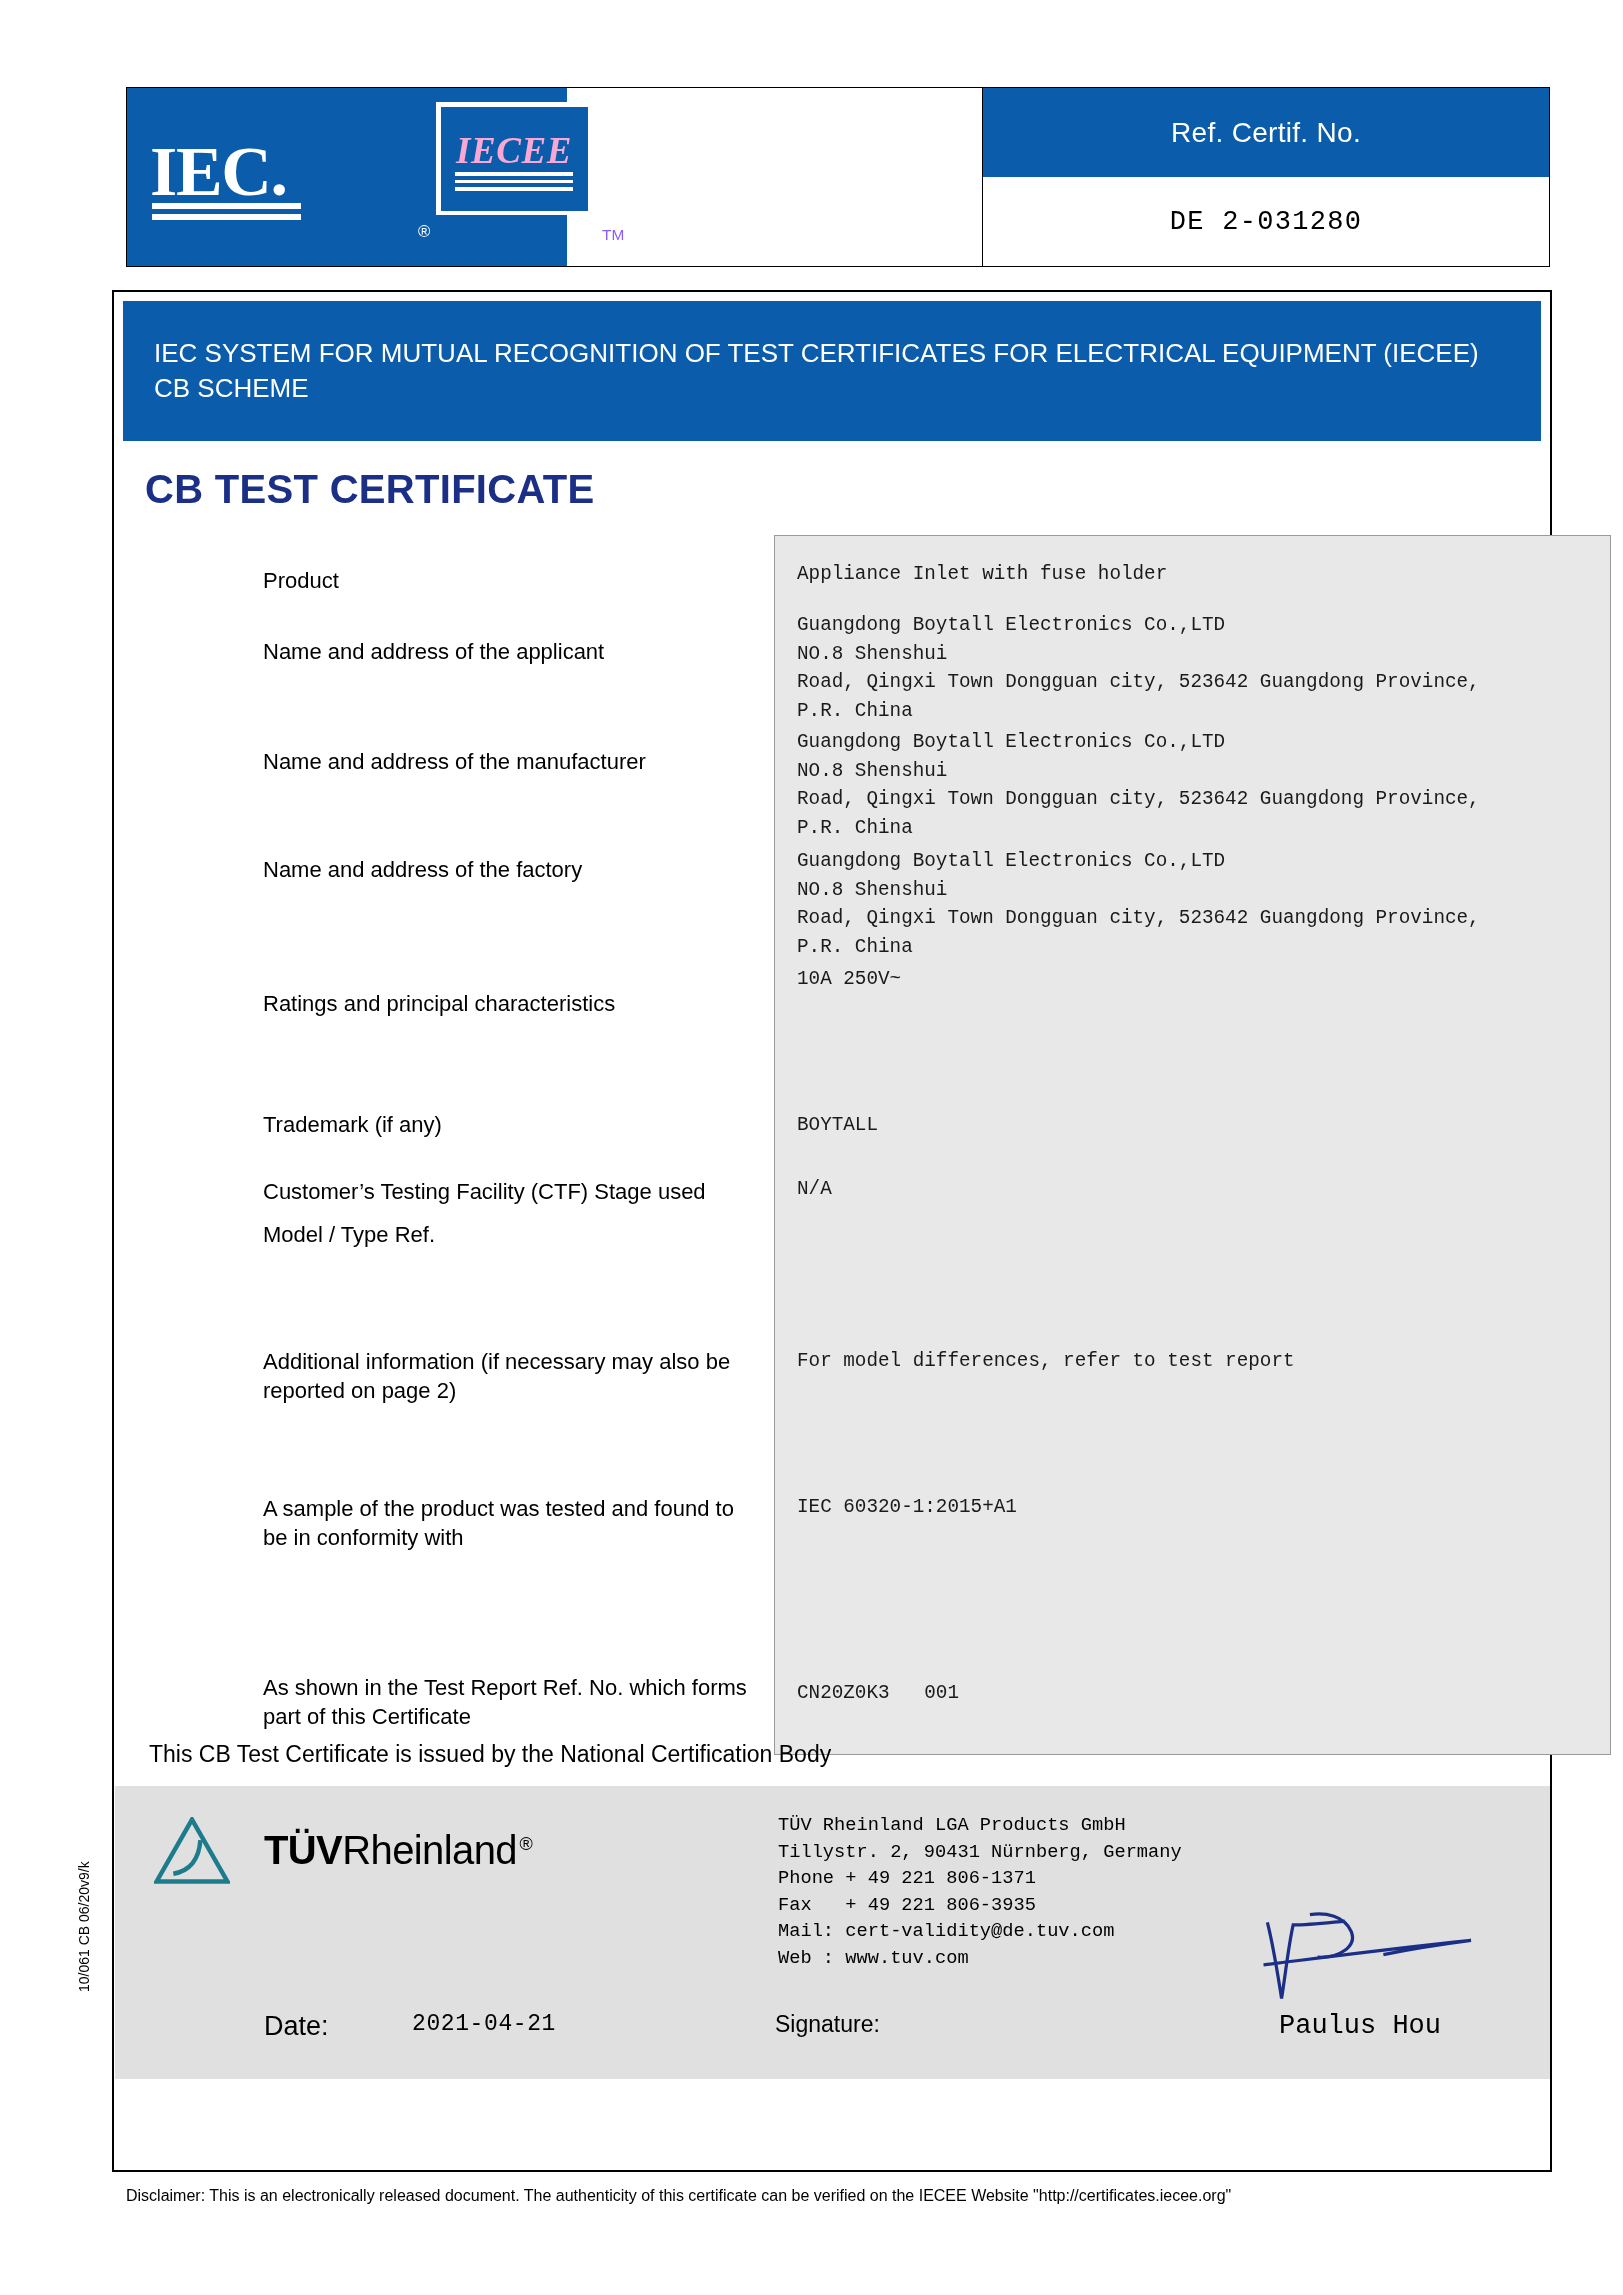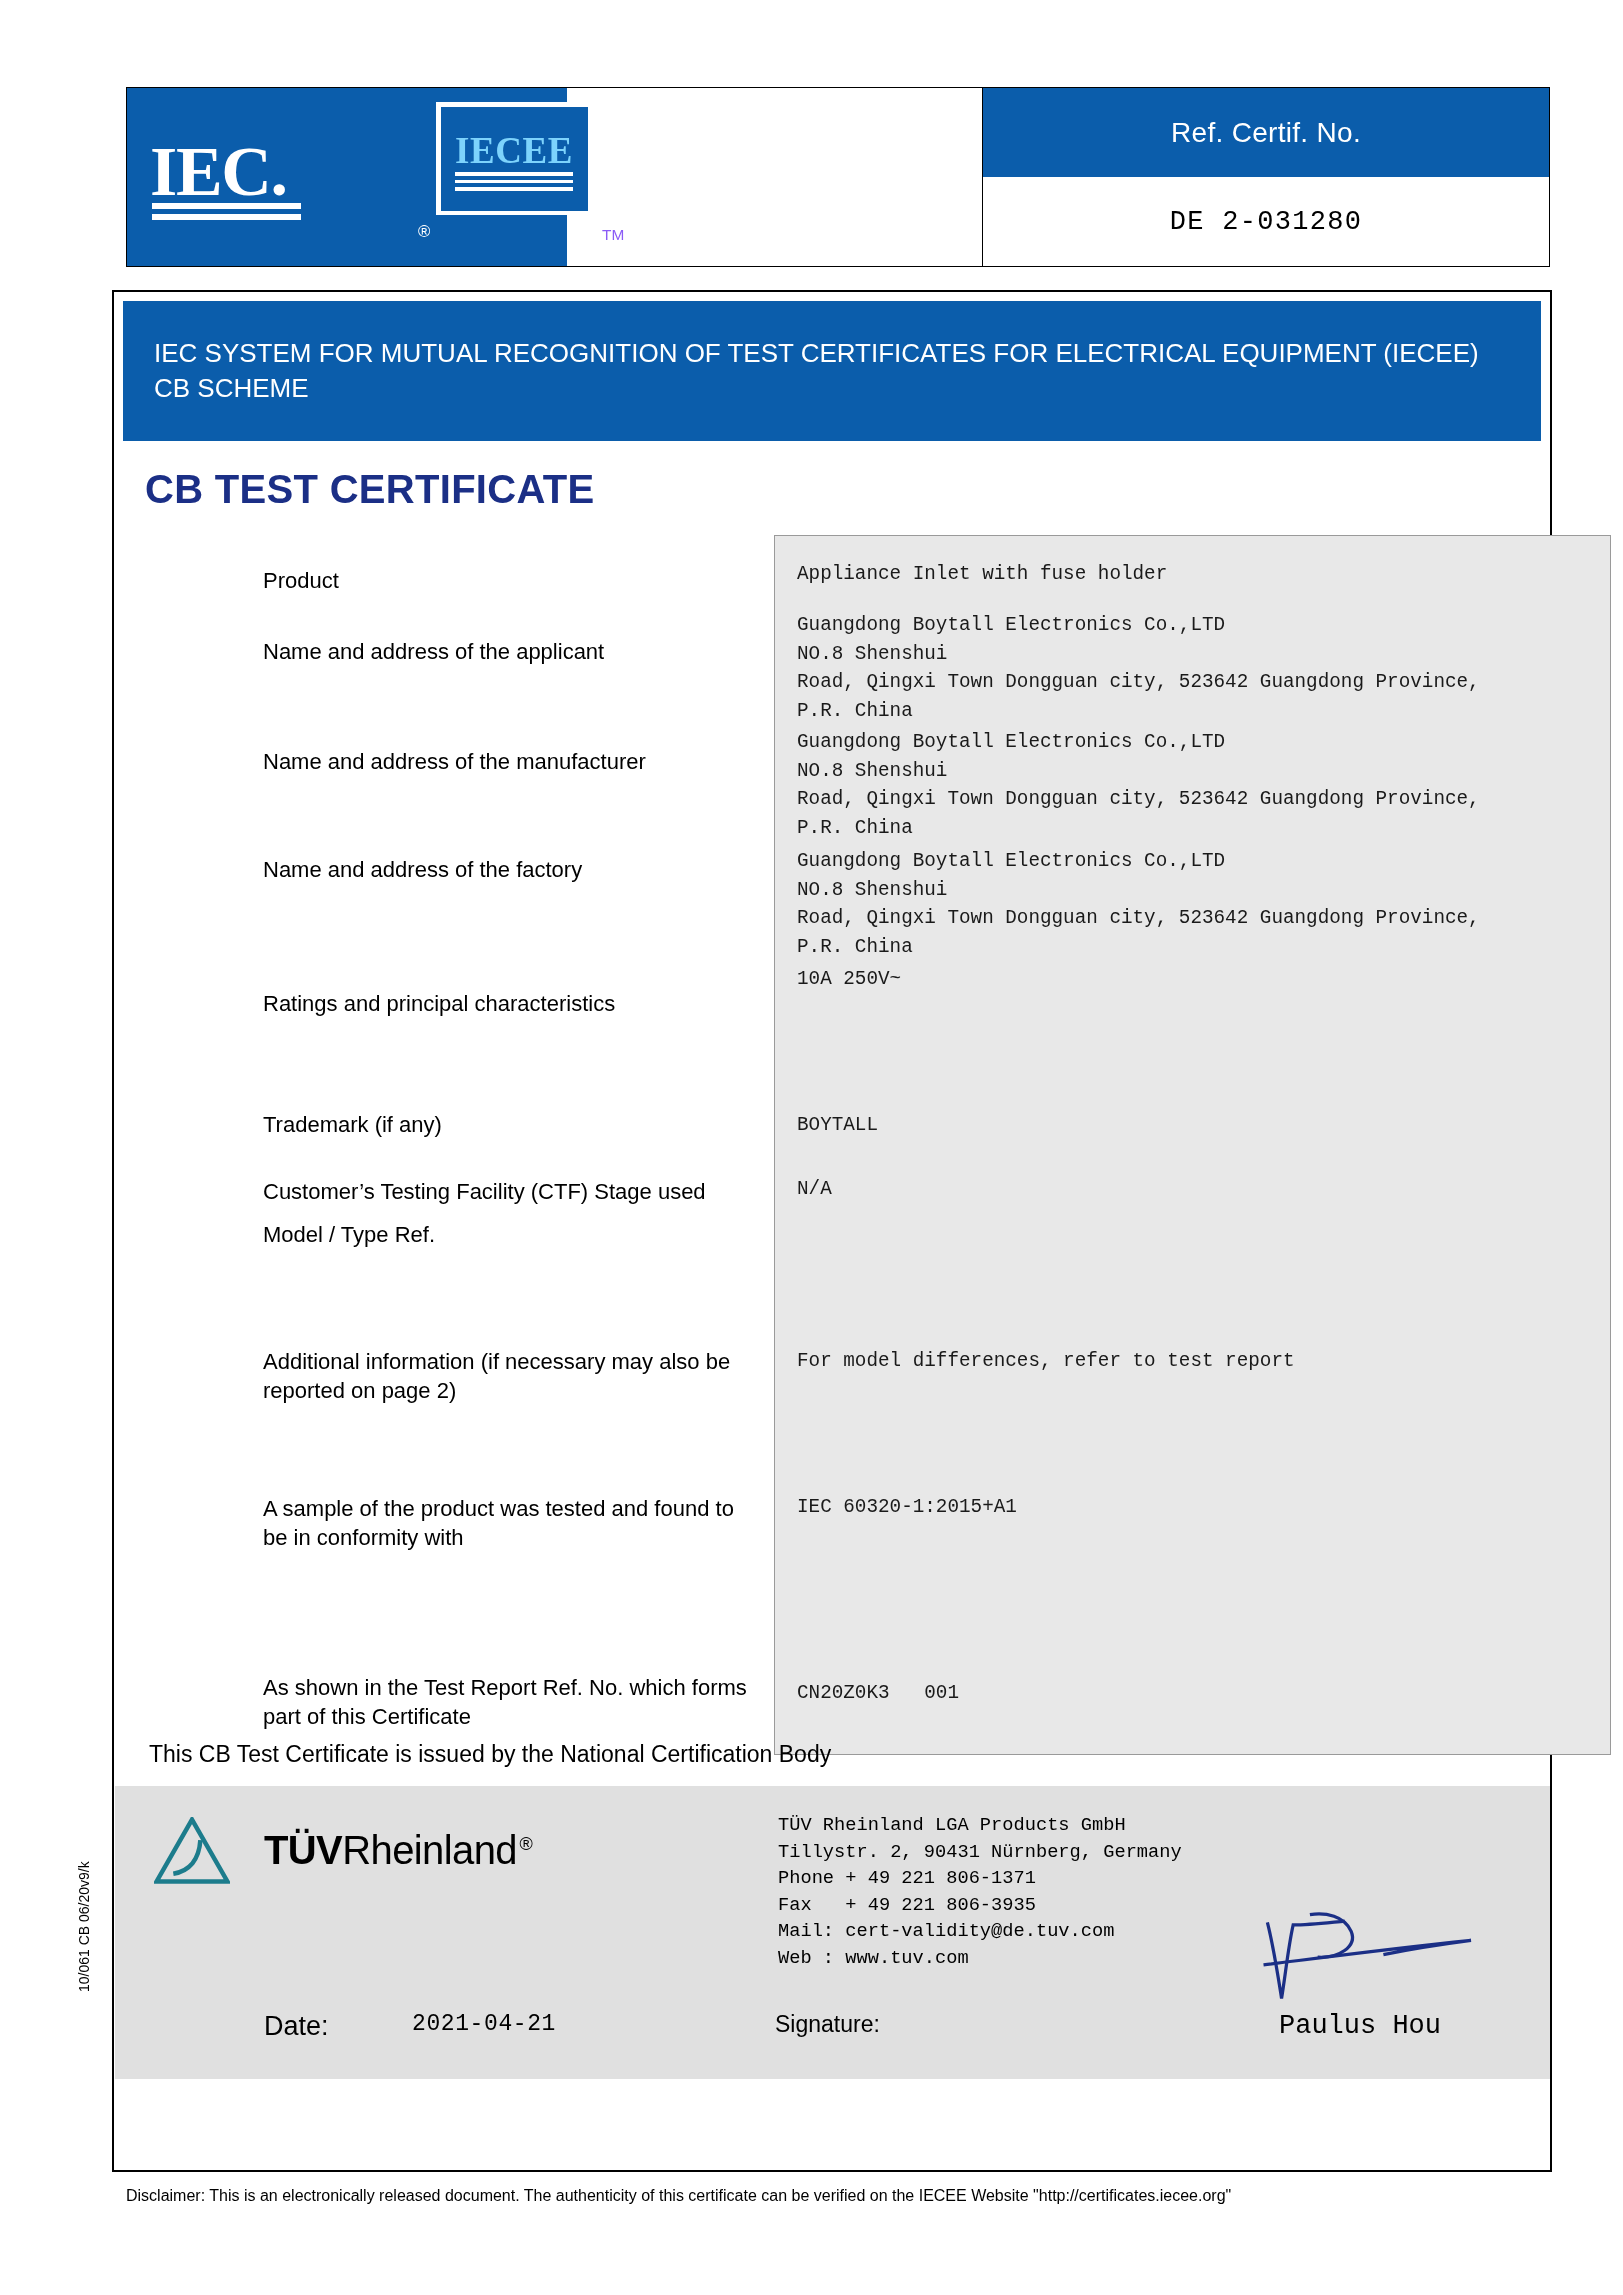--- a/index.html
+++ b/index.html
@@ -99,22 +99,23 @@
   .iecee-inner {
     width: 147px;
     height: 104px;
     background: #0b5dab;
     display: flex;
     align-items: center;
     justify-content: center;
     position: relative;
   }
   .iecee-text {
-    color: #7dd3fc;
+    color: #f9a8d4;
     font-family: "Liberation Serif", serif;
+    font-style: italic;
     font-weight: bold;
     font-size: 37px;
     letter-spacing: 0.6px;
     position: relative;
     top: -7.7px;
   }
   .iecee-lines {
     position: absolute;
     left: 14px;
     bottom: 15.4px;

